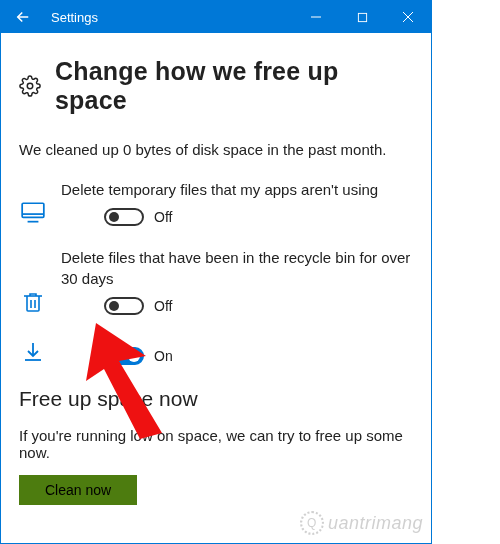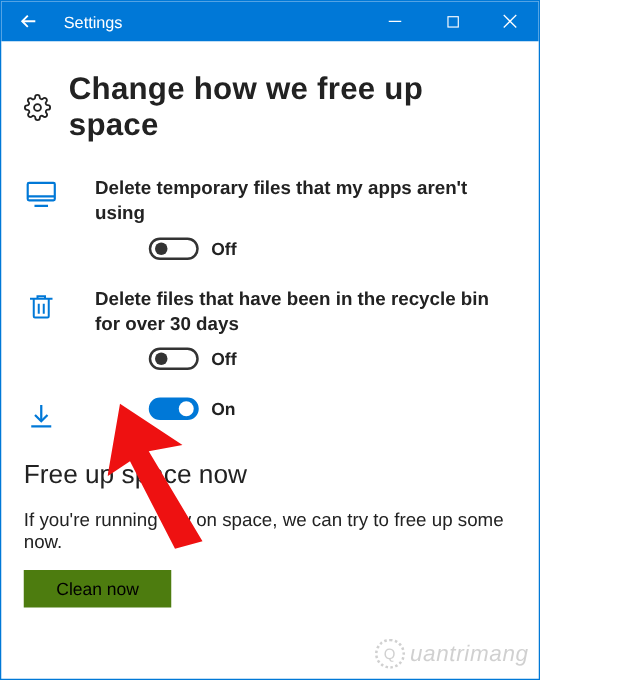--- a/index.html
+++ b/index.html
@@ -9,21 +9,21 @@
   .tb-back { width: 44px; height: 32px; display: flex; align-items: center; justify-content: center; cursor: pointer; }
   .tb-title { font-size: 13px; padding-left: 6px; flex: 1; }
   .tb-controls { display: flex; }
   .tb-btn { width: 46px; height: 32px; display: flex; align-items: center; justify-content: center; cursor: pointer; }
   .tb-btn svg { stroke: #fff; }
   .content { padding: 18px 18px 0 18px; color: #222; flex: 1; overflow: hidden; }
   .page-header { display: flex; align-items: center; gap: 14px; margin-top: 6px; margin-bottom: 26px; }
   .page-header h1 { font-weight: 700; font-size: 25px; letter-spacing: 0.2px; }
   .gear-icon { width: 22px; height: 22px; color: #222; }
   .status-line { font-size: 15px; margin-bottom: 22px; }
-  .opt { display: flex; align-items: flex-start; gap: 29px; margin-bottom: 22px; font-weight: bold; }
+  .opt { display: flex; align-items: flex-end; gap: 14px; margin-bottom: 22px; }
   .opt-icon { width: 28px; flex: 0 0 28px; display: flex; justify-content: center; margin-top: 2px; }
   .opt-body { flex: 1; }
   .opt-body .label { font-size: 15px; line-height: 1.35; margin-bottom: 8px; }
   .toggle-row { display: flex; align-items: center; gap: 10px; margin-left: 43px; }
   .toggle { width: 40px; height: 18px; border-radius: 10px; position: relative; cursor: pointer; }
   .toggle.off { border: 2px solid #333; background: #fff; }
   .toggle.off .knob { width: 10px; height: 10px; background: #333; border-radius: 50%; position: absolute; top: 2px; left: 3px; }
   .toggle.on { background: #0078d7; border: 2px solid #0078d7; }
   .toggle.on .knob { width: 12px; height: 12px; background: #fff; border-radius: 50%; position: absolute; top: 1px; right: 2px; }
   .toggle-state { font-size: 14px; }
@@ -74,20 +74,21 @@
     <div class="page-header">
       <span class="gear-icon">
         <svg width="22" height="22" viewBox="0 0 24 24" fill="none" stroke="currentColor" stroke-width="1.6">
           <circle cx="12" cy="12" r="3"></circle>
           <path d="M19.4 15a1.65 1.65 0 0 0 .33 1.82l.06.06a2 2 0 1 1-2.83 2.83l-.06-.06a1.65 1.65 0 0 0-1.82-.33 1.65 1.65 0 0 0-1 1.51V21a2 2 0 1 1-4 0v-.09a1.65 1.65 0 0 0-1-1.51 1.65 1.65 0 0 0-1.82.33l-.06.06a2 2 0 1 1-2.83-2.83l.06-.06a1.65 1.65 0 0 0 .33-1.82 1.65 1.65 0 0 0-1.51-1H3a2 2 0 1 1 0-4h.09a1.65 1.65 0 0 0 1.51-1 1.65 1.65 0 0 0-.33-1.82l-.06-.06a2 2 0 1 1 2.83-2.83l.06.06a1.65 1.65 0 0 0 1.82.33h0a1.65 1.65 0 0 0 1-1.51V3a2 2 0 1 1 4 0v.09a1.65 1.65 0 0 0 1 1.51h0a1.65 1.65 0 0 0 1.82-.33l.06-.06a2 2 0 1 1 2.83 2.83l-.06.06a1.65 1.65 0 0 0-.33 1.82v0a1.65 1.65 0 0 0 1.51 1H21a2 2 0 1 1 0 4h-.09a1.65 1.65 0 0 0-1.51 1z"></path>
         </svg>
       </span>
       <h1>Change how we free up space</h1>
     </div>
 
+    <p class="status-line">We cleaned up 0 bytes of disk space in the past month.</p>
 
     
     <div class="opt">
       <div class="opt-icon">
         <svg width="26" height="26" viewBox="0 0 24 24" fill="none" stroke="#0078d7" stroke-width="1.6">
             <rect x="2" y="3" width="20" height="13" rx="1"></rect>
             <line x1="7" y1="20" x2="17" y2="20"></line>
             <line x1="2" y1="13" x2="22" y2="13"></line>
           </svg>
       </div>

